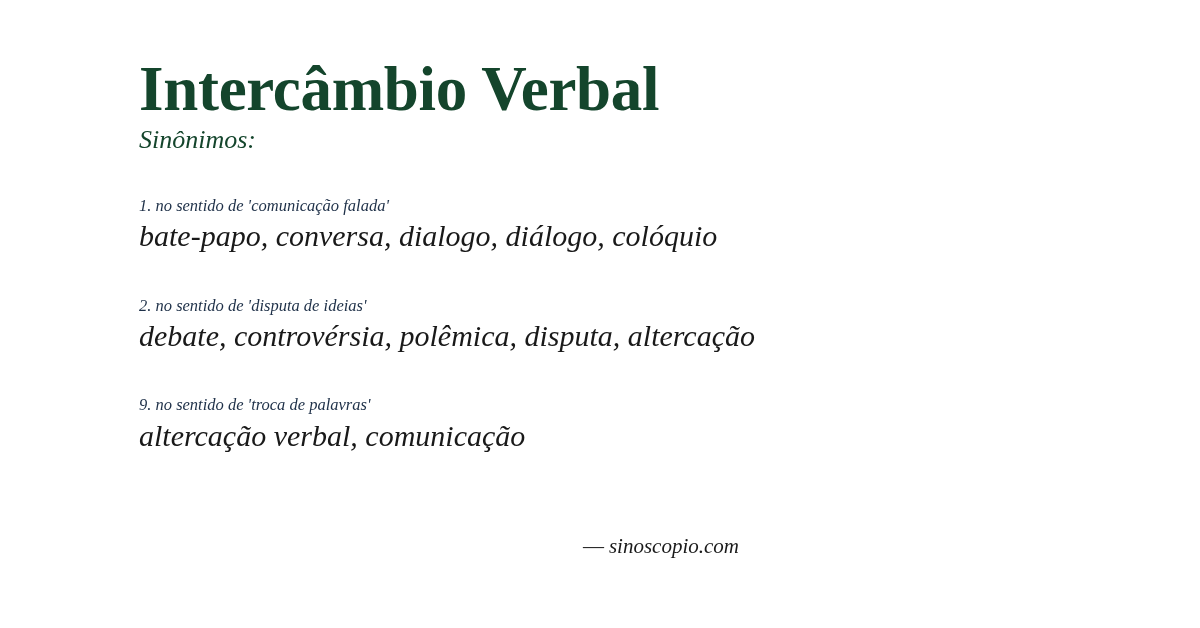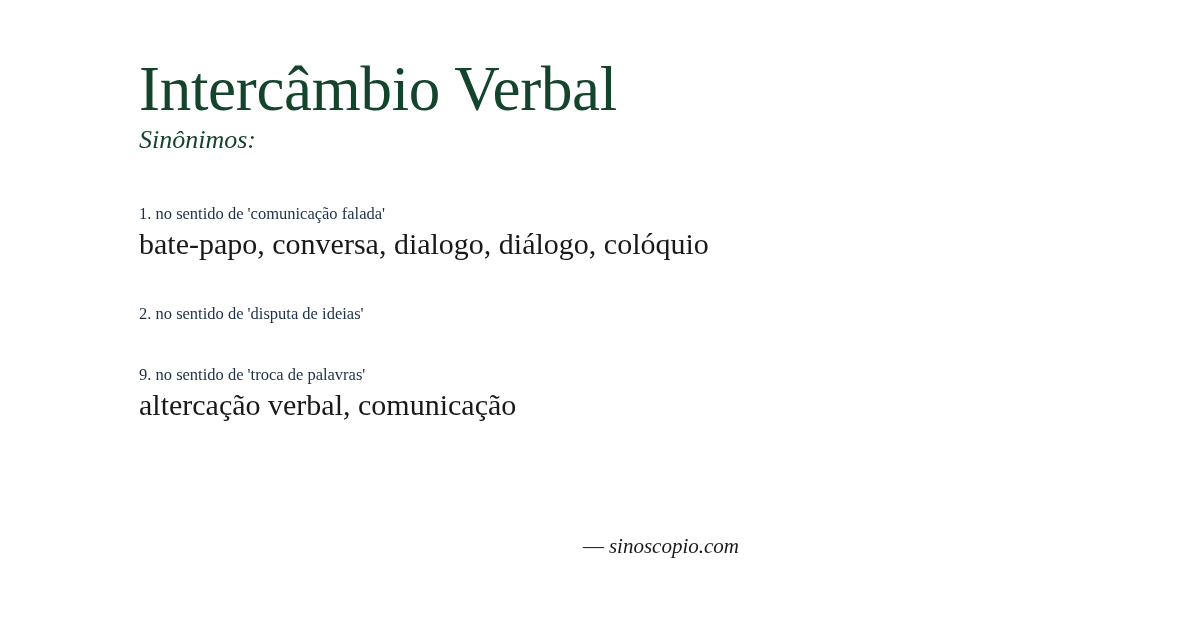--- a/index.html
+++ b/index.html
@@ -31,43 +31,44 @@
     left: 0;
     top: 58px;
     width: 1000px;
   }
 
   .word-title {
     margin: 0;
     font-family: "Liberation Serif", "DejaVu Serif", serif;
     font-size: 63px;
     line-height: 1.0;
-    font-weight: normal;
+    font-weight: bold;
     letter-spacing: -0.3px;
     color: #14452c;
     white-space: nowrap;
   }
 
   .subtitle {
     margin: 6px 0 0 0;
     font-family: "Liberation Serif", "DejaVu Serif", serif;
     font-size: 26px;
     line-height: 1.0;
     font-weight: normal;
     font-style: italic;
     color: #14452c;
     white-space: nowrap;
   }
 
   
   .senses {
     position: absolute;
     left: 0;
-    top: 204px;
+    top: 196px;
     width: 1000px;
+    font-style: italic;
   }
 
   .sense-block {
     margin: 0 0 41px 0;
   }
   .sense-block:last-child {
     margin-bottom: 0;
   }
 
   .sense-label {
@@ -121,20 +122,21 @@
 
   <div class="senses">
 
     <div class="sense-block">
       <div class="sense-label">1. no sentido de 'comunicação falada'</div>
       <div class="sense-synonyms">bate-papo, conversa, dialogo, diálogo, colóquio</div>
     </div>
 
     <div class="sense-block">
       <div class="sense-label">2. no sentido de 'disputa de ideias'</div>
+      <div class="sense-synonyms">debate, controvérsia, polêmica, disputa, altercação</div>
     </div>
 
     <div class="sense-block">
       <div class="sense-label">9. no sentido de 'troca de palavras'</div>
       <div class="sense-synonyms">altercação verbal, comunicação</div>
     </div>
 
   </div>
 
   <div class="footer">

